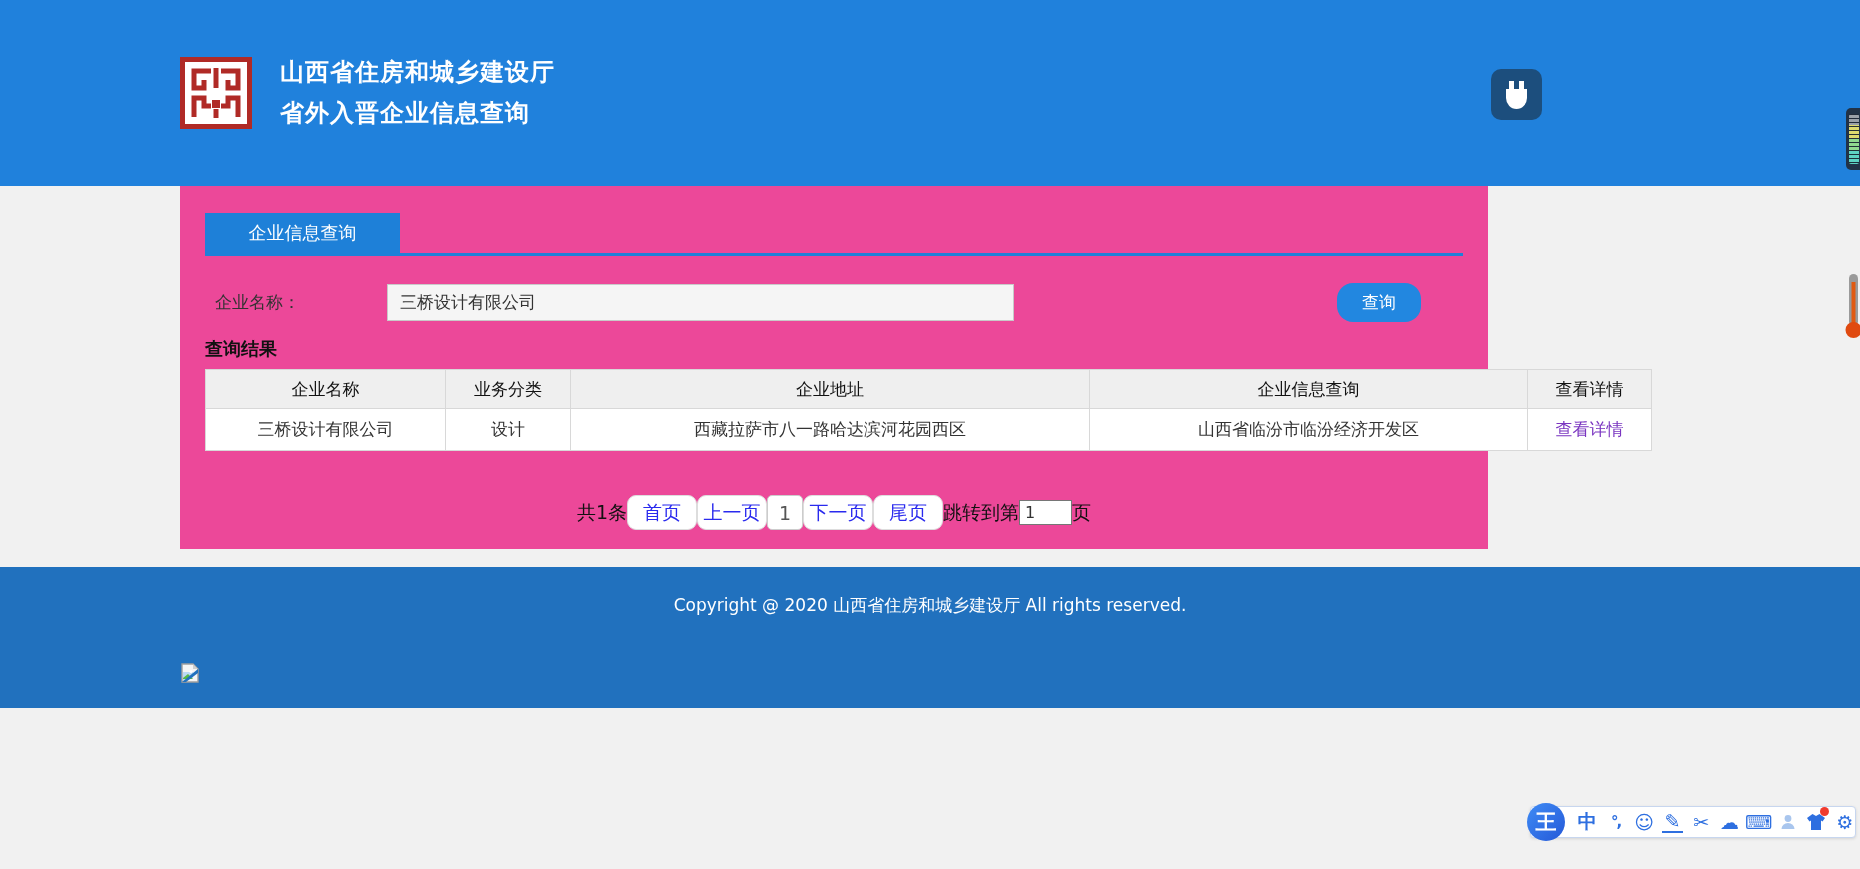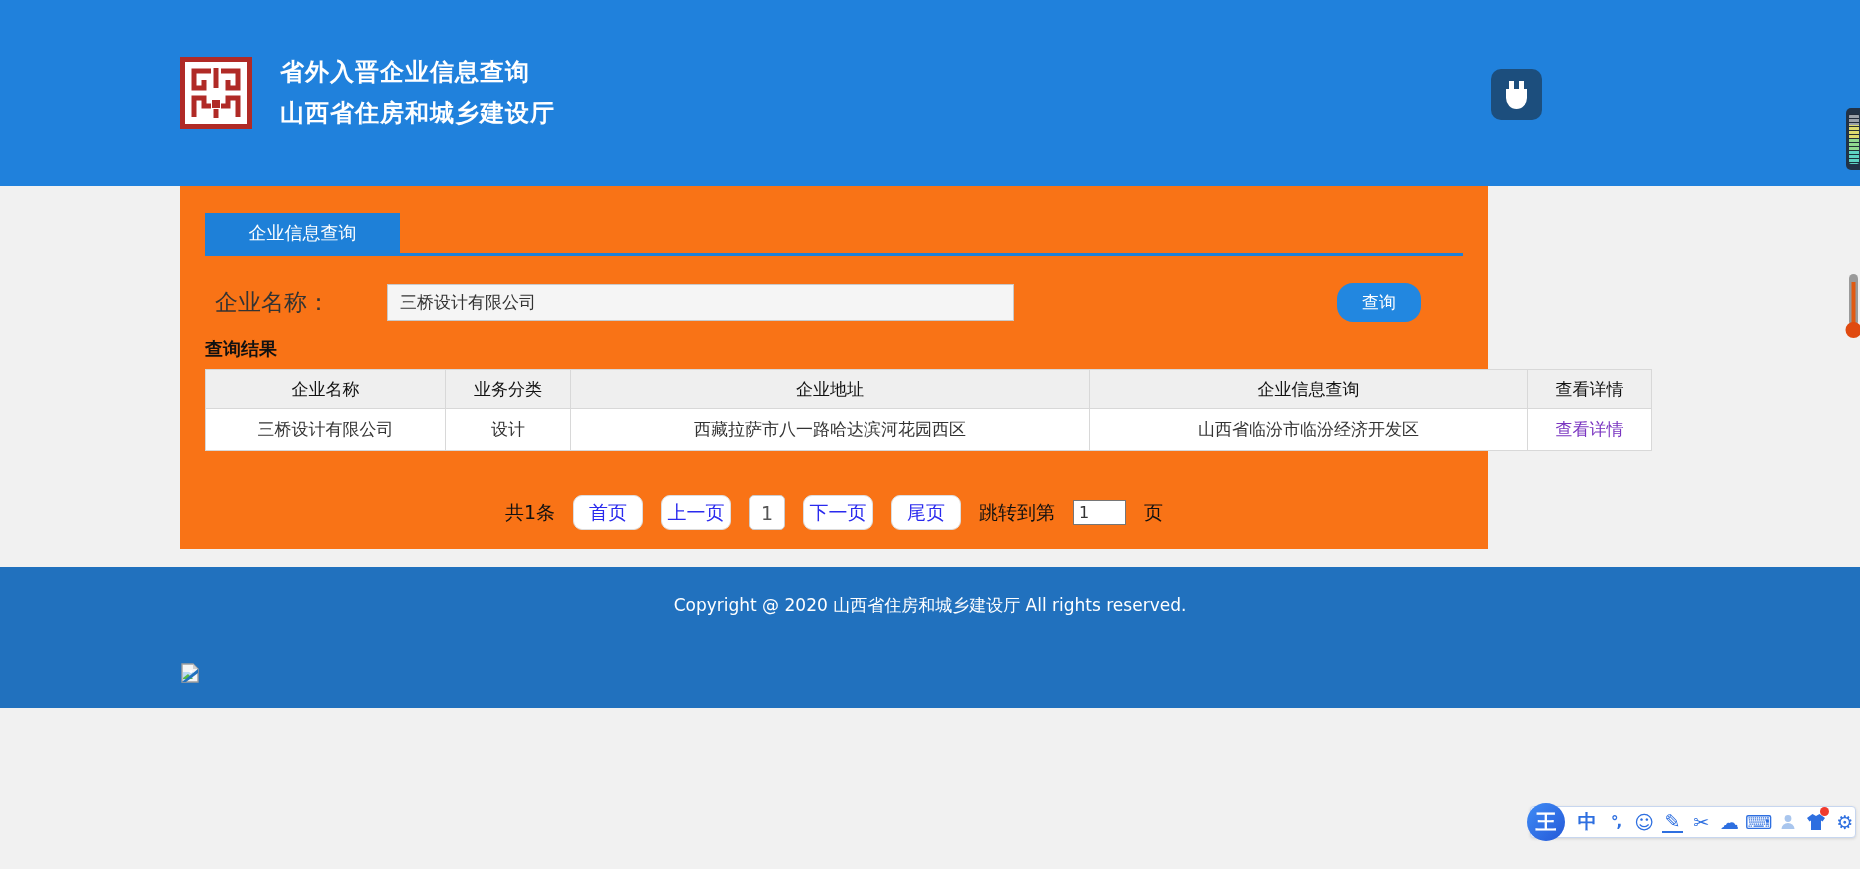--- a/index.html
+++ b/index.html
@@ -20,39 +20,39 @@
   
   .stripes-widget { position:absolute; left:1846px; top:108px; width:16px; height:62px; border-radius:5px 0 0 5px; background:#223246; padding:6px 3px; cursor:pointer; }
   .stripes-inner { width:100%; height:100%; border-radius:2px;
     background-image:
       repeating-linear-gradient(to bottom, rgba(20,30,45,.9) 0 1.5px, transparent 1.5px 4px),
       linear-gradient(to bottom, #9aa0a8 0 22%, #ddda6e 22% 50%, #8fd98f 50% 75%, #5ed2c3 75% 100%);
   }
   .thermo-widget { position:absolute; left:1845px; top:272px; width:16px; height:68px; cursor:pointer; }
 
   
-  .card { position:absolute; left:180px; top:186px; width:1308px; height:363px; background:#f97316; }
+  .card { position:absolute; left:180px; top:186px; width:1308px; height:363px; background:#ec4899; }
   .card-inner { padding:0 25px; }
 
   .tab-row { margin-top:27px; border-bottom:3px solid #1e80d8; height:43px; }
   .tab-active { display:inline-flex; align-items:center; justify-content:center; width:195px; height:40px; background:#1e80d8; color:#fff; font-size:18px; cursor:pointer; }
 
   .search-row { margin-top:27px; height:39px; display:flex; align-items:center; }
-  .search-label { width:182px; padding-left:10px; font-size:23px; color:#333; }
+  .search-label { width:182px; padding-left:10px; font-size:17px; color:#333; }
   .search-input { width:627px; height:37px; background:#f5f5f5; border:1px solid #c9c9c9; font-size:17px; padding:0 12px; color:#333; font-family:inherit; outline:none; }
   .search-btn { margin-left:auto; margin-right:42px; width:84px; height:39px; background:#2287e0; color:#fff; border:none; border-radius:16px; font-size:17px; font-family:inherit; cursor:pointer; }
 
   .result-heading { margin-top:15px; font-size:18px; font-weight:bold; color:#111; }
 
   table.result-table { margin-top:8px; width:1446px; border-collapse:collapse; table-layout:fixed; font-size:17px; }
   .result-table th { background:#efefef; font-weight:normal; color:#111; height:39px; border:1px solid #d8d8d8; text-align:center; }
   .result-table td { height:42px; border:1px solid #d8d8d8; text-align:center; color:#333; background:#fff; }
   .detail-link { color:#7a35c0; text-decoration:none; cursor:pointer; }
 
-  .pagination { margin-top:44px; display:flex; align-items:center; justify-content:center; gap:18px; font-size:19px; color:#111; }
+  .pagination { margin-top:44px; display:flex; align-items:center; justify-content:center; gap:0; font-size:19px; color:#111; }
   .pg-btn { display:inline-flex; align-items:center; justify-content:center; min-width:70px; height:35px; padding:0 0; border:1px solid #ddd; border-radius:9px; background:#fff; color:#2a2aee; text-decoration:none; font-size:19px; cursor:pointer; }
   .pg-current { display:inline-flex; align-items:center; justify-content:center; width:36px; height:35px; border:1px solid #ccc; border-radius:5px; background:#fff; color:#555; }
   .pg-jump-input { width:53px; height:25px; border:1px solid #767676; font-size:16px; padding:0 5px; font-family:inherit; color:#333; outline:none; }
 
   
   .site-footer { position:absolute; left:0; top:567px; width:1860px; height:141px; background:#2171be; color:#fff; text-align:center; }
   .footer-line1 { padding-top:27px; font-size:17px; }
   .footer-line2 { margin-top:13px; font-size:17px; }
   .broken-img { position:absolute; left:180px; top:96px; width:20px; height:20px; }
 
@@ -76,22 +76,22 @@
         <path d="M41 14 H58 V31 H48 V23"></path>
         <path d="M36 11 V31"></path>
         <path d="M14 60 V41 H24 V49 H31"></path>
         <path d="M58 60 V41 H48 V49 H41"></path>
         <path d="M36 52 V61"></path>
       </g>
       <rect x="32" y="43" width="8" height="8" fill="#b02a26"></rect>
     </svg>
   </div>
   <div class="site-titles">
+    <div>山西省住房和城乡建设厅</div>
     <div>省外入晋企业信息查询</div>
-    <div>山西省住房和城乡建设厅</div>
   </div>
   <div class="plug-btn">
     <svg width="51" height="51" viewBox="0 0 51 51">
       <rect x="18" y="12" width="5" height="8" fill="#fff"></rect>
       <rect x="28" y="12" width="5" height="8" fill="#fff"></rect>
       <path d="M15 20 h21 v9 a10.5 11 0 0 1 -21 0 z" fill="#fff"></path>
     </svg>
   </div>
 </div>
 

